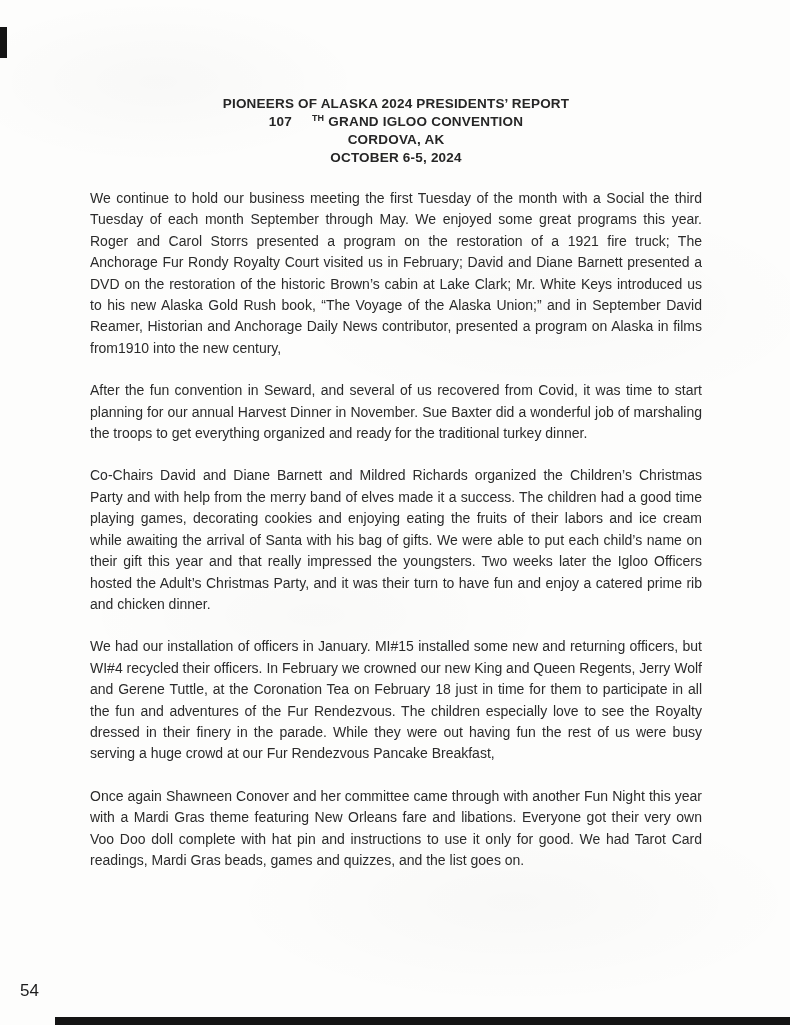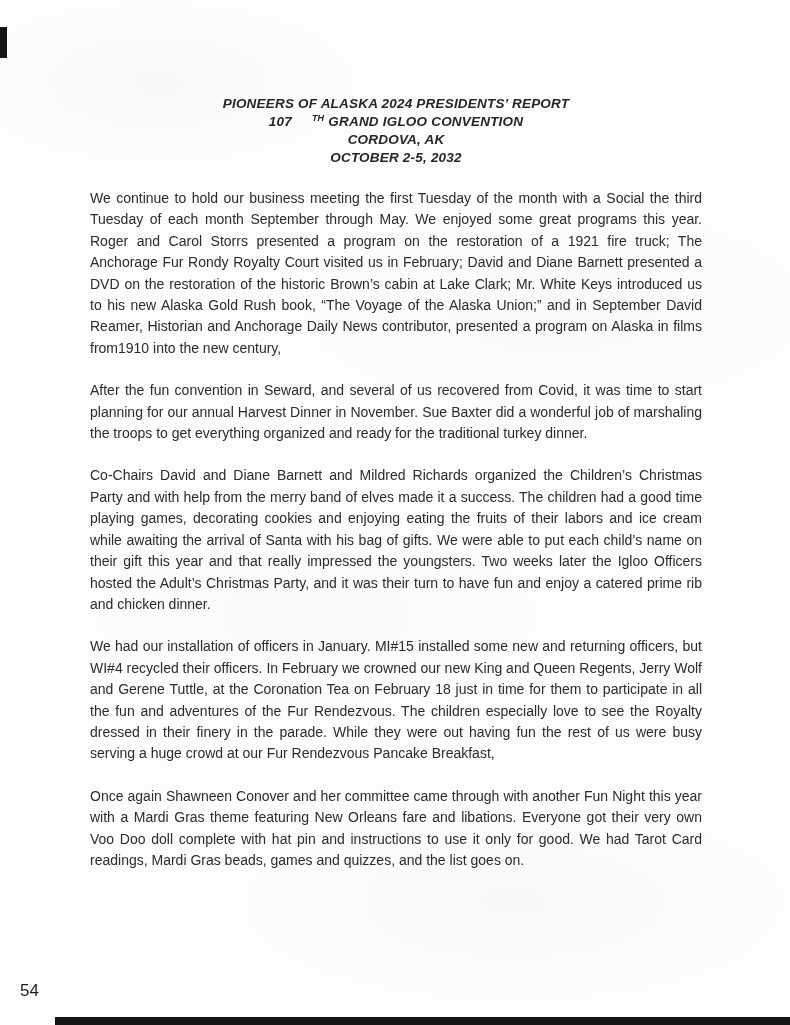--- a/index.html
+++ b/index.html
@@ -35,21 +35,20 @@
     text-align: center;
     font-weight: bold;
     font-size: 13.5px;
     line-height: 18px;
     letter-spacing: 0.2px;
     color: #262626;
     margin-bottom: 21px;
   }
   .report-header .hline {
     display: block;
-    font-style: italic;
   }
   .report-header sup {
     font-size: 9px;
     vertical-align: super;
     line-height: 0;
     margin-left: 20px;
   }
   .body-text p {
     margin: 0 0 21px 0;
     font-size: 14px;
@@ -90,21 +89,21 @@
 <div class="page">
 
   <div class="scan-artifact-left"></div>
 
   <div class="content">
 
     <div class="report-header">
       <span class="hline">PIONEERS OF ALASKA 2024 PRESIDENTS’ REPORT</span>
       <span class="hline"><span>107</span><sup>TH</sup><span> GRAND IGLOO CONVENTION</span></span>
       <span class="hline">CORDOVA, AK</span>
-      <span class="hline">OCTOBER 2-5, 2032</span>
+      <span class="hline">OCTOBER 6-5, 2024</span>
     </div>
 
     <div class="body-text">
       <p>We continue to hold our business meeting the first Tuesday of the month with a Social the third Tuesday of each month September through May. We enjoyed some great programs this year.  Roger and Carol Storrs presented a program on the restoration of a  1921 fire truck; The Anchorage Fur Rondy Royalty Court visited us in February; David and Diane Barnett presented a DVD on the restoration of the historic Brown’s cabin at Lake Clark;   Mr. White Keys introduced us to his new Alaska Gold Rush book, “The Voyage of the Alaska Union;” and in September David Reamer, Historian and Anchorage Daily News contributor, presented a program on Alaska in films from1910 into the new century,</p>
       <p>After the fun convention in Seward, and several of us recovered from Covid, it was time to start planning for our annual Harvest Dinner in November.  Sue Baxter did a wonderful job of marshaling the troops to get everything organized and ready for the traditional turkey dinner.</p>
       <p>Co-Chairs David and Diane Barnett and Mildred Richards organized the Children’s Christmas Party and with help from the merry band of elves made it a success.  The children had a good time playing games, decorating cookies and enjoying eating the fruits of their labors and ice cream while awaiting the arrival of Santa with his bag of gifts.  We were able to put each child’s name on their gift this year and that really impressed the youngsters.  Two weeks later the Igloo Officers hosted the Adult’s Christmas Party, and it was their turn to have fun and enjoy a catered prime rib and chicken dinner.</p>
       <p>We had our installation of officers in January.  MI#15 installed some new and returning officers, but WI#4 recycled their officers. In February we crowned our new King and Queen Regents, Jerry Wolf and Gerene Tuttle, at the Coronation Tea on February 18 just in time for them to participate in all the fun and adventures of the Fur Rendezvous.  The children especially love to see the Royalty dressed in their finery in the parade.  While they were out having fun the rest of us were busy serving a huge crowd at our Fur Rendezvous Pancake Breakfast,</p>
       <p>Once again Shawneen Conover and her committee came through with another Fun Night this year with a Mardi Gras theme featuring New Orleans fare and libations.  Everyone got their very own Voo Doo doll complete with hat pin and instructions to use it only for good. We had Tarot Card readings, Mardi Gras beads,  games and quizzes, and the list goes on.</p>
     </div>
 

